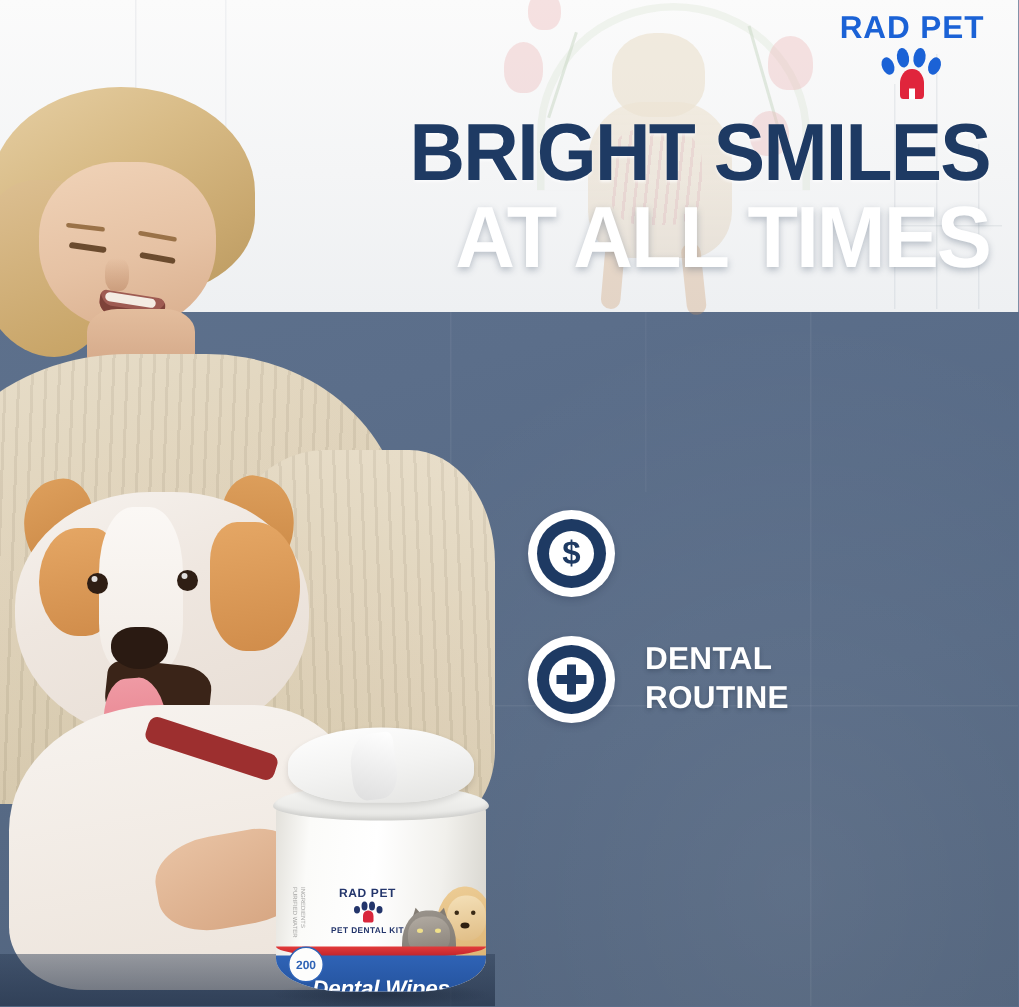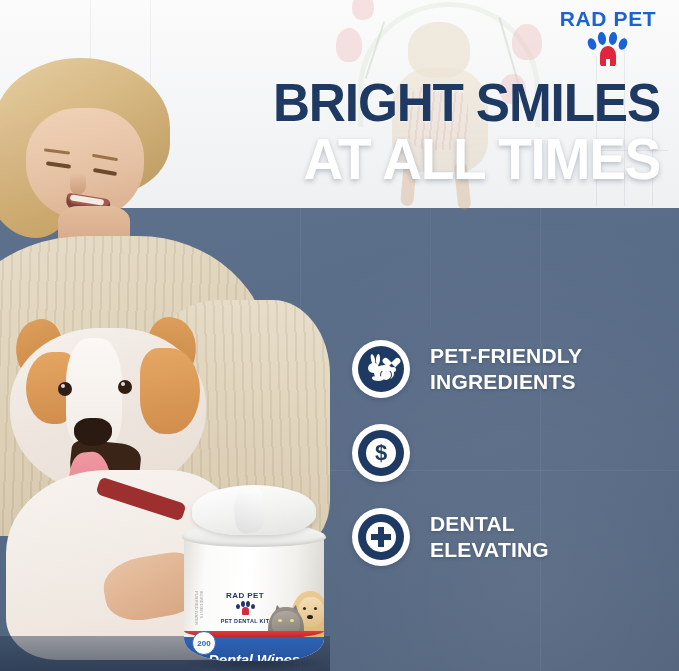--- a/index.html
+++ b/index.html
@@ -452,40 +452,20 @@
   </div>
 
   <div class="headline">
     <div class="hl1">BRIGHT SMILES</div>
     <div class="hl2">AT ALL TIMES</div>
   </div>
 
 
   <div class="features">
 
-    <div class="feature">
-      <div class="f-icon">
-        <div class="f-inner">
-          <div class="rabbit">
-            <div class="r-ear e1"></div>
-              <div class="r-ear e2"></div>
-            <div class="r-head"></div>
-              <div class="r-body"></div>
-            <div class="r-curl"></div>
-              <div class="r-foot"></div>
-              <div class="r-tail"></div>
-            <div class="heart"></div>
-          </div>
-        </div>
-      </div>
-      <div class="f-label">
-        <span>PET-FRIENDLY</span>
-        <span>INGREDIENTS</span>
-      </div>
-    </div>
 
     <div class="feature">
       <div class="f-icon">
         <div class="f-inner">
           <div class="f-inner-hole">
               <span class="dollar">$</span>
             </div>
         </div>
       </div>
     </div>
@@ -493,21 +473,21 @@
     <div class="feature">
       <div class="f-icon">
         <div class="f-inner">
           <div class="f-inner-hole">
               <span class="cross"></span>
             </div>
         </div>
       </div>
       <div class="f-label">
         <span>DENTAL</span>
-        <span>ELEVATING</span>
+        <span>ROUTINE</span>
       </div>
     </div>
 
   </div>
 
   <div class="tub">
     <div class="tub-shadow"></div>
     <div class="tub-body">
       <div class="tub-sideprint">INGREDIENTS PURIFIED WATER GLYCERIN ALOE</div>
 

